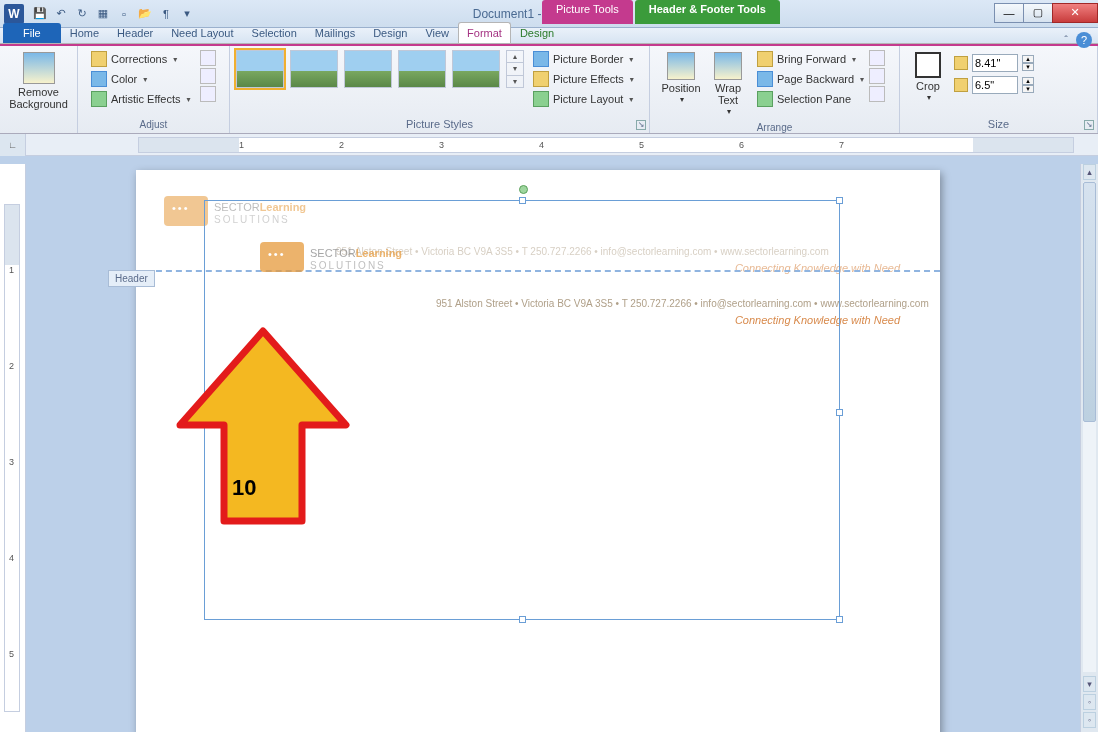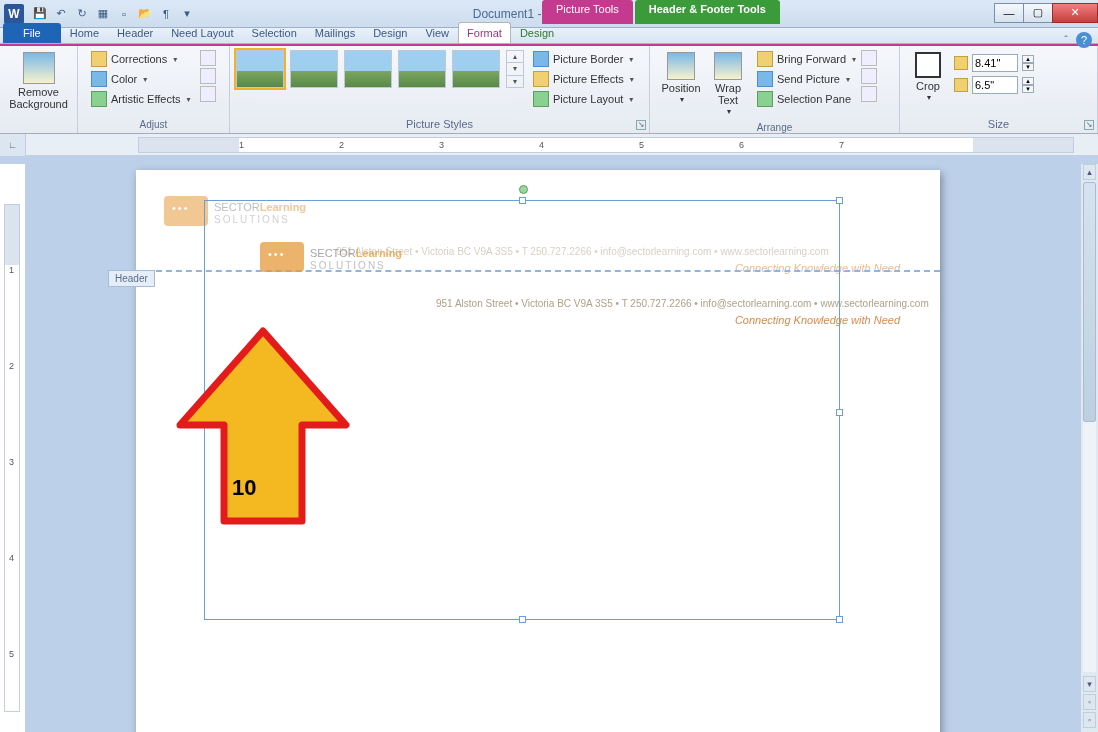--- a/index.html
+++ b/index.html
@@ -231,21 +231,21 @@
           <span class="dd">▾</span>
         </div>
       <div class="arr-col">
         <div class="small-btn">
             <span class="small-icon"></span>
             <span>Bring Forward</span>
             <span class="dd">▾</span>
           </div>
         <div class="small-btn">
             <span class="small-icon blue"></span>
-            <span>Send Picture</span>
+            <span>Page Backward</span>
             <span class="dd">▾</span>
           </div>
         <div class="small-btn">
             <span class="small-icon green"></span>
             <span>Selection Pane</span>
           </div>
       </div>
       <div class="arr-minicol">
         <div class="mini-icon"></div>
         <div class="mini-icon"></div>

